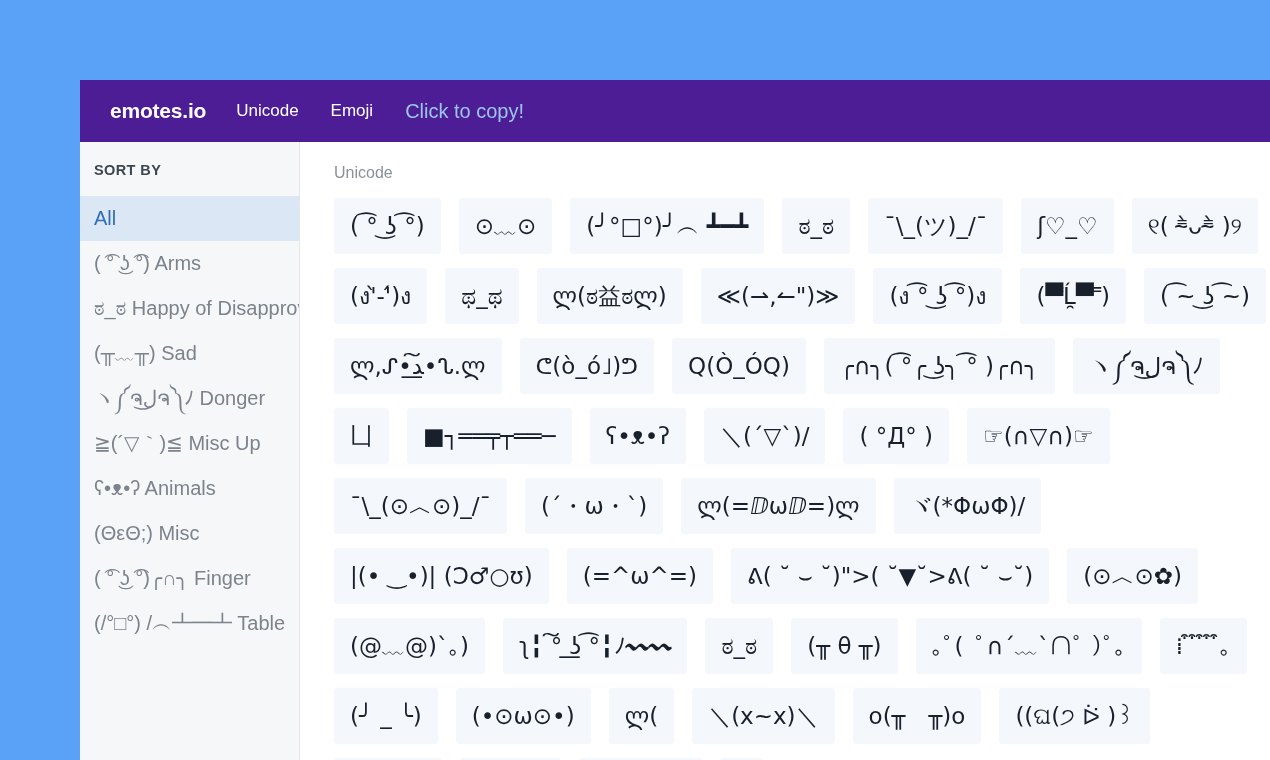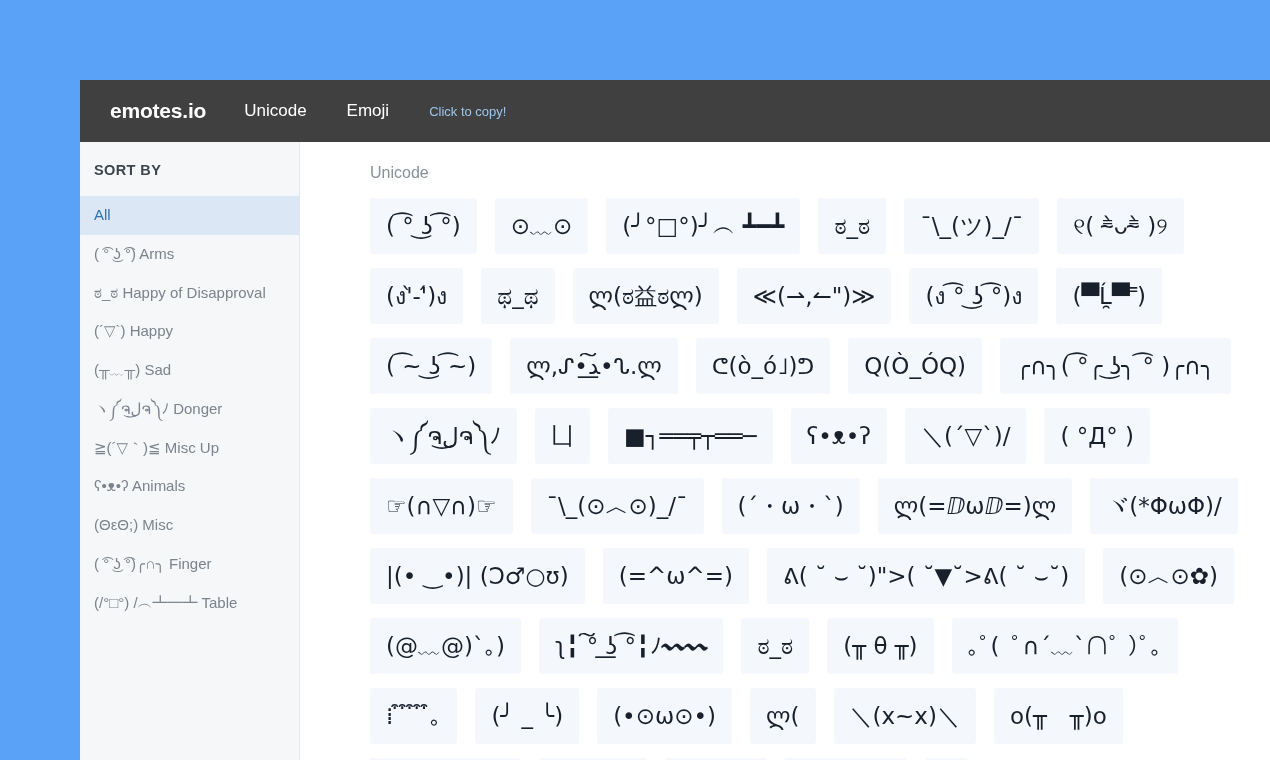--- a/index.html
+++ b/index.html
@@ -22,74 +22,73 @@
     top: 80px;
     width: 1190px;
     height: 680px;
     background: #ffffff;
     overflow: hidden;
   }
 
   
   .navbar {
     height: 62px;
-    background: #404040;
+    background: #4c1d95;
     display: flex;
     align-items: center;
     padding-left: 16px;
-    gap: 8px;
+    gap: 0;
   }
   .brand {
     color: #ffffff;
     font-size: 21px;
     font-weight: bold;
     padding: 0 14px;
     letter-spacing: -0.2px;
     cursor: pointer;
   }
   .nav-link {
     color: #ffffff;
     font-size: 17px;
     padding: 0 16px;
     cursor: pointer;
     white-space: nowrap;
   }
   .nav-hint {
     color: #9cc6ee;
-    font-size: 13px;
+    font-size: 20px;
     padding: 0 16px;
     white-space: nowrap;
   }
 
   
   .body-split {
     display: flex;
     height: 618px;
-    gap: 36px;
   }
 
   
   .sidebar {
     width: 220px;
     flex: 0 0 220px;
     background: #f6f7f9;
     border-right: 1px solid #e3e6ea;
     padding-top: 20px;
     overflow: hidden;
   }
   .sidebar-title {
     font-size: 14.5px;
     font-weight: bold;
     color: #3d4650;
     letter-spacing: 0.4px;
     padding: 0 14px 18px 14px;
   }
   .sidebar-item {
     display: block;
-    font-size: 15px;
+    font-size: 20px;
     color: #7b838c;
     padding: 10px 14px;
     line-height: 1.25;
     cursor: pointer;
     white-space: nowrap;
     overflow: hidden;
   }
   .sidebar-item.active {
     background: #dce7f5;
     color: #2f6fb5;
@@ -143,39 +142,39 @@
   </div>
 
   <div class="body-split">
 
     <div class="sidebar">
       <div class="sidebar-title">SORT BY</div>
       <div id="sidebar-list">
           <div class="sidebar-item active">All</div>
           <div class="sidebar-item">( ͡° ͜ʖ ͡°) Arms</div>
           <div class="sidebar-item">ಠ_ಠ Happy of Disapproval</div>
-          <div class="sidebar-item">(´▽`) Happy</div>
           <div class="sidebar-item">(╥﹏╥) Sad</div>
           <div class="sidebar-item">ヽ༼ຈل͜ຈ༽ﾉ Donger</div>
           <div class="sidebar-item">≧(´▽｀)≦ Misc Up</div>
           <div class="sidebar-item">ʕ•ᴥ•ʔ Animals</div>
           <div class="sidebar-item">(ΘεΘ;) Misc</div>
           <div class="sidebar-item">( ͡° ͜ʖ ͡°)╭∩╮ Finger</div>
           <div class="sidebar-item">(/°□°) /︵┻━┻ Table</div>
         </div>
     </div>
 
     <div class="content">
       <div class="section-label">Unicode</div>
       <div class="emote-grid" id="emote-grid">
           <div class="emote-cell">( ͡° ͜ʖ ͡°)</div>
           <div class="emote-cell">⊙﹏⊙</div>
           <div class="emote-cell">(╯°□°)╯︵ ┻━┻</div>
           <div class="emote-cell">ಠ_ಠ</div>
           <div class="emote-cell">¯\_(ツ)_/¯</div>
+          <div class="emote-cell">ʃ♡_♡</div>
           <div class="emote-cell">୧( ⁼̴̀ᴗ⁼̴̀ )୨</div>
           <div class="emote-cell">(ง'̀-'́)ง</div>
           <div class="emote-cell">ಥ_ಥ</div>
           <div class="emote-cell">ლ(ಠ益ಠლ)</div>
           <div class="emote-cell">≪(⇀,↼")≫</div>
           <div class="emote-cell">(ง ͡° ͜ʖ ͡°)ง</div>
           <div class="emote-cell">(▀̿Ĺ̯▀̿ ̿)</div>
           <div class="emote-cell">( ͡~ ͜ʖ ͡~)</div>
           <div class="emote-cell">ლ,ᔑ•ﺪ͟͠•ᔐ.ლ</div>
           <div class="emote-cell">ᕦ(ò_ó˩)ᕤ</div>

